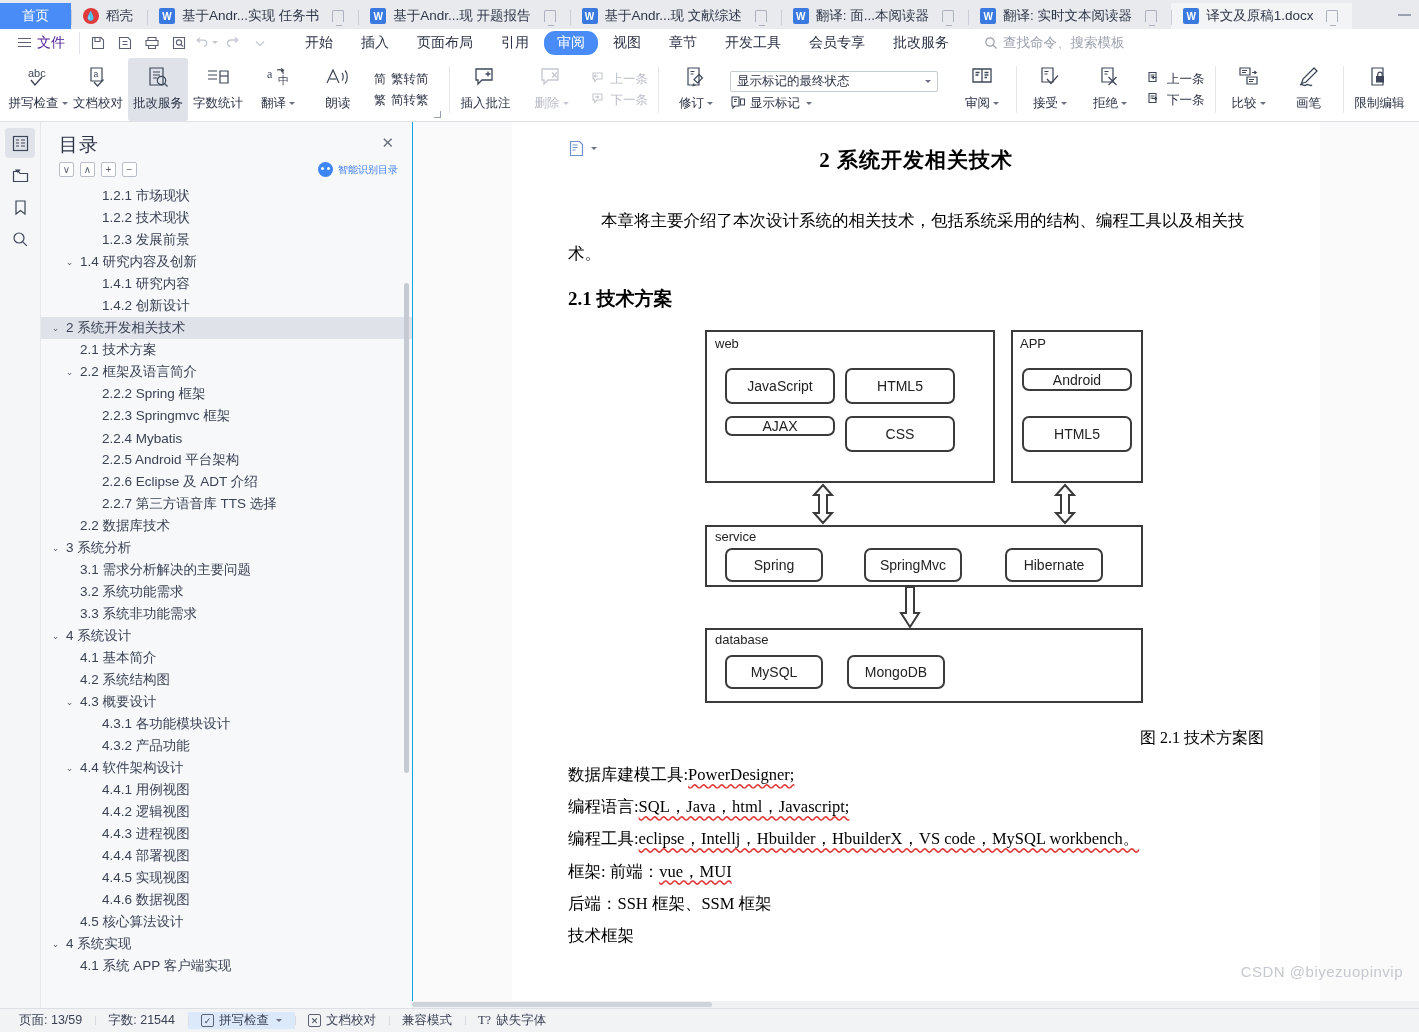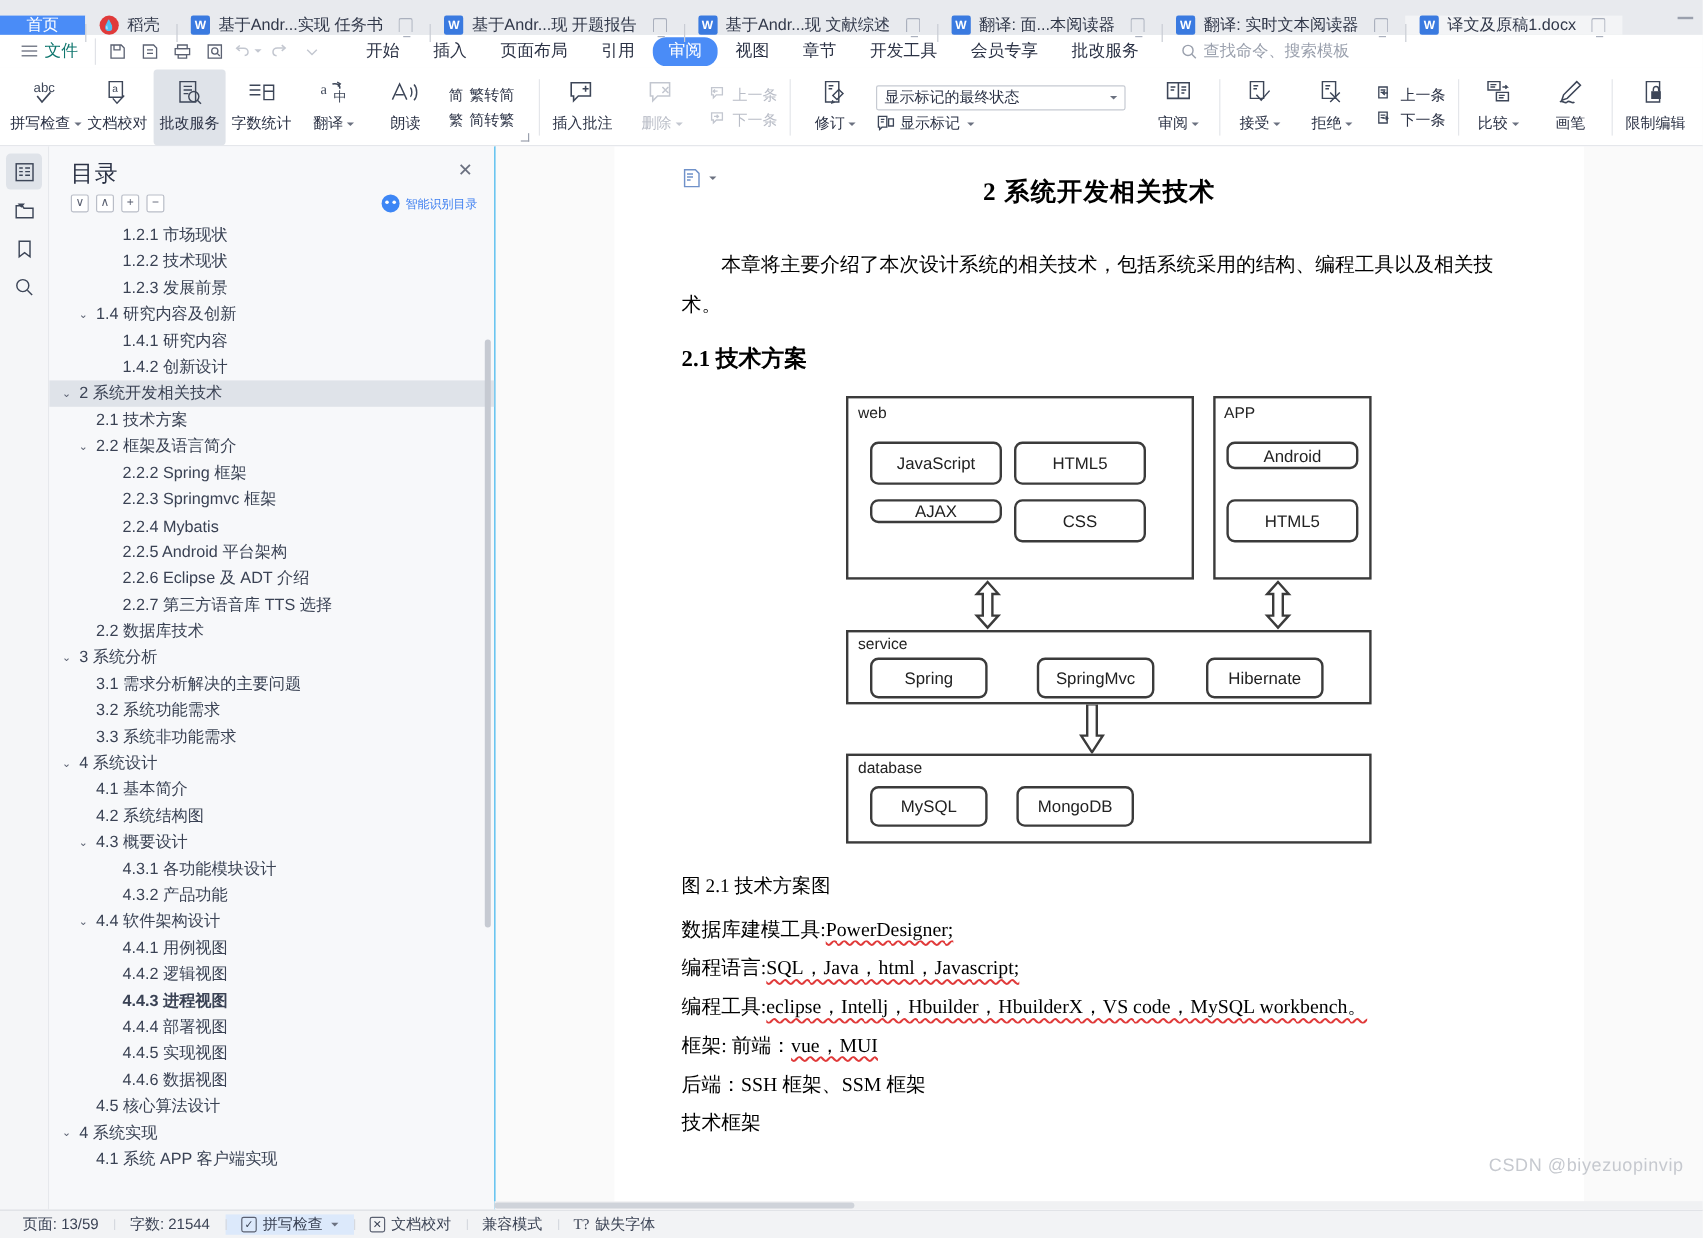--- a/index.html
+++ b/index.html
@@ -5,41 +5,41 @@
   * { box-sizing: border-box; margin:0; padding:0; }
   html,body { width:1419px; height:1032px; overflow:hidden; }
   body {
     font-family:"Liberation Sans","DejaVu Sans",sans-serif;
     font-size:13px; color:#2b3245; background:#ffffff;
   }
   #app { width:1419px; height:1032px; position:relative; display:flex; flex-direction:column; background:#f5f6f8; }
 
   
   .tabbar { height:29px; background:#e8eaee; display:flex; align-items:flex-end; position:relative; flex:0 0 29px; }
-  .tab { height:16px; display:flex; align-items:center; gap:7px; padding:0 14px 0 12px;
+  .tab { height:26px; display:flex; align-items:center; gap:7px; padding:0 14px 0 12px;
          font-size:13.5px; color:#31384a; background:#e8eaee; position:relative; white-space:nowrap; cursor:default; }
   .tab + .tab::before { content:""; position:absolute; left:0; top:7px; height:15px; width:1px; background:#c9ccd4; }
   .tab.home { background:#4a8cf7; color:#fff; padding:0 22px; font-size:13.5px; }
   .tab.home::before { display:none; }
   .tab.active-doc { background:#f3f4f6; }
   .tab-ico { width:16px; height:16px; flex:0 0 16px; display:inline-block; position:relative; }
   .tab-ico.w { background:#3a7ae0; border-radius:2px; }
   .tab-ico.w::after { content:"W"; position:absolute; inset:0; color:#fff; font-size:10px;
       font-family:"Liberation Sans",sans-serif; display:flex; align-items:center; justify-content:center; font-weight:bold; }
   .tab-ico.daoke { background:#e03a3a; border-radius:50%; }
   .tab-ico.daoke::after { content:"\1F4A7"; position:absolute; inset:0; color:#fff; font-size:9px; display:flex; align-items:center; justify-content:center; }
   .tab-label { font-size:13.5px; }
   .tab-mini { width:12px; height:12px; margin-left:6px; border:1.2px solid #aab0bd; border-bottom:none; border-radius:2px 2px 0 0; position:relative; }
   .tab-mini::after{ content:""; position:absolute; left:3px; bottom:-4px; width:6px; height:3px; border-bottom:1.2px solid #aab0bd;}
   .tabbar-right { margin-left:auto; display:flex; align-items:center; gap:10px; padding-right:8px; height:29px; }
   .tb-dash { width:13px; height:2px; background:#9aa0ad; }
 
   
   .menurow { height:27px; background:#ffffff; display:flex; align-items:center; padding:0 8px; gap:0; flex:0 0 27px; }
-  .m-file { display:flex; align-items:center; gap:6px; padding:0 10px; font-size:14px; color:#0f766e; }
+  .m-file { display:flex; align-items:center; gap:6px; padding:0 10px; font-size:14px; color:#4c1d95; }
   .hamb { display:inline-flex; flex-direction:column; gap:2.5px; }
   .hamb i { display:block; width:13px; height:1.6px; background:#5b6172; }
   .qa { display:flex; align-items:center; gap:3px; padding:0 6px; border-left:1px solid #e0e2e7; margin-left:4px; }
   .qa-btn { width:24px; height:22px; display:flex; align-items:center; justify-content:center; color:#5b6172; }
   .qa-btn svg { display:block; }
   .mtabs { display:flex; align-items:center; gap:2px; margin-left:14px; }
   .mtab { padding:3px 13px; font-size:14px; color:#2b3245; border-radius:11px; white-space:nowrap; }
   .mtab.sel { background:#4a8cf7; color:#fff; }
   .msearch { display:flex; align-items:center; gap:5px; margin-left:22px; color:#9aa0ad; font-size:13.5px; }
 
@@ -92,21 +92,21 @@
   .ol-scroll { position:absolute; right:3px; width:5px; background:#c6cad2; border-radius:3px; }
 
   
   .docpane { flex:1 1 auto; background:#fafafa; position:relative; overflow:hidden; display:flex; justify-content:center; }
   .page { width:808px; background:#ffffff; padding:18px 56px 0 56px; position:relative;
           font-family:"Liberation Serif","DejaVu Serif",serif; color:#000; }
   .pg-badge { position:absolute; left:56px; top:18px; display:flex; align-items:center; gap:4px; }
   .h1c { text-align:center; font-size:21px; font-weight:bold; margin-top:6px; margin-bottom:30px; letter-spacing:1px;}
   .para { font-size:16.5px; line-height:2.0; text-indent:2em; margin-bottom:6px; }
   .h2c { font-size:19px; font-weight:bold; margin:16px 0 18px 0; }
-  .figcap { text-align:left; font-size:16px; margin:18px 0 10px 0; }
+  .figcap { text-align:right; font-size:16px; margin:18px 0 10px 0; }
   .tline { font-size:16.5px; line-height:1.95; }
   .sq { text-decoration:underline; text-decoration-style:wavy; text-decoration-color:#e03a3a;
         text-underline-offset:3px; }
 
   
   .diagram { position:relative; width:450px; height:380px; margin:6px auto 0; }
   .dbox { position:absolute; border:2px solid #3b3b3b; background:#fff; }
   .dlabel { position:absolute; font-family:"Liberation Sans",sans-serif; font-size:13px; color:#222; }
   .dchip { position:absolute; border:2px solid #3b3b3b; border-radius:7px; background:#fff;
            display:flex; align-items:center; justify-content:center;
@@ -712,21 +712,21 @@
             <span style="margin-left: 4px;">4.4.1 用例视图</span>
           </div>
           <div class="ol-item">
             <span style="width: 44px; flex: 0 0 44px;"></span>
             <span class="chev empty"></span>
             <span style="margin-left: 4px;">4.4.2 逻辑视图</span>
           </div>
           <div class="ol-item">
             <span style="width: 44px; flex: 0 0 44px;"></span>
             <span class="chev empty"></span>
-            <span style="margin-left: 4px; font-weight: bold;">4.4.3 进程视图</span>
+            <span style="margin-left: 4px;">4.4.3 进程视图</span>
           </div>
           <div class="ol-item">
             <span style="width: 44px; flex: 0 0 44px;"></span>
             <span class="chev empty"></span>
             <span style="margin-left: 4px;">4.4.4 部署视图</span>
           </div>
           <div class="ol-item">
             <span style="width: 44px; flex: 0 0 44px;"></span>
             <span class="chev empty"></span>
             <span style="margin-left: 4px;">4.4.5 实现视图</span>

